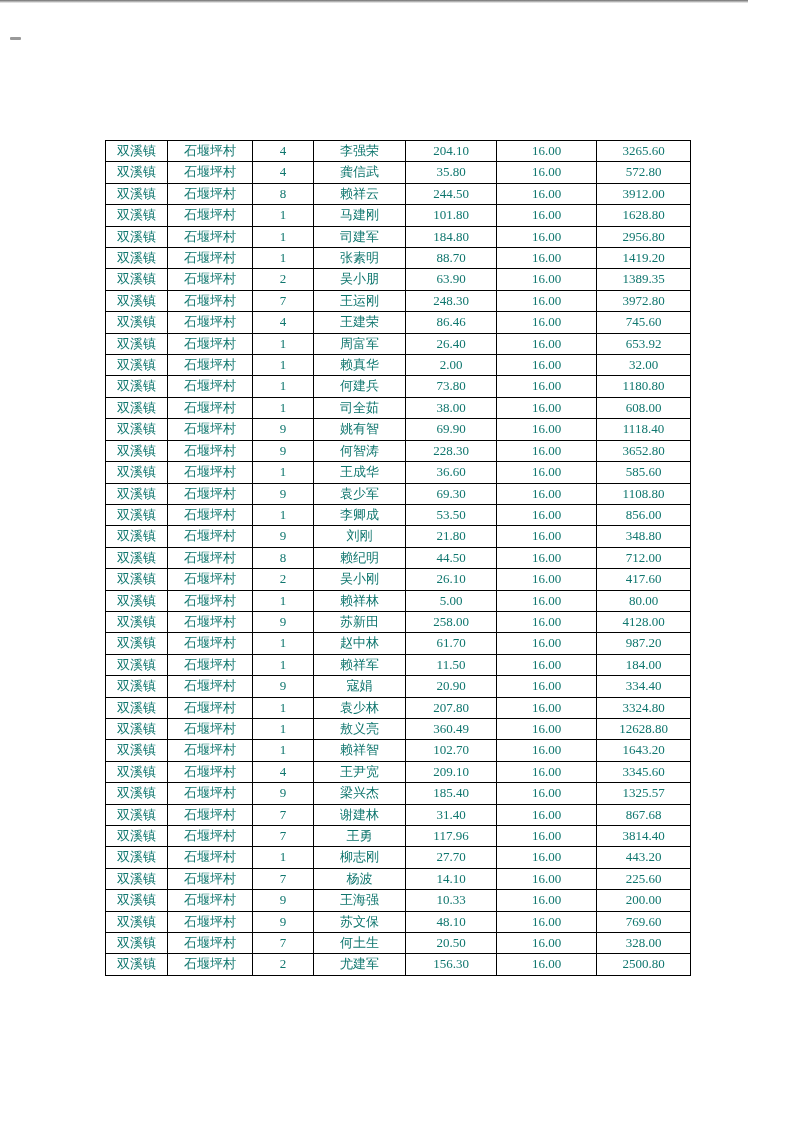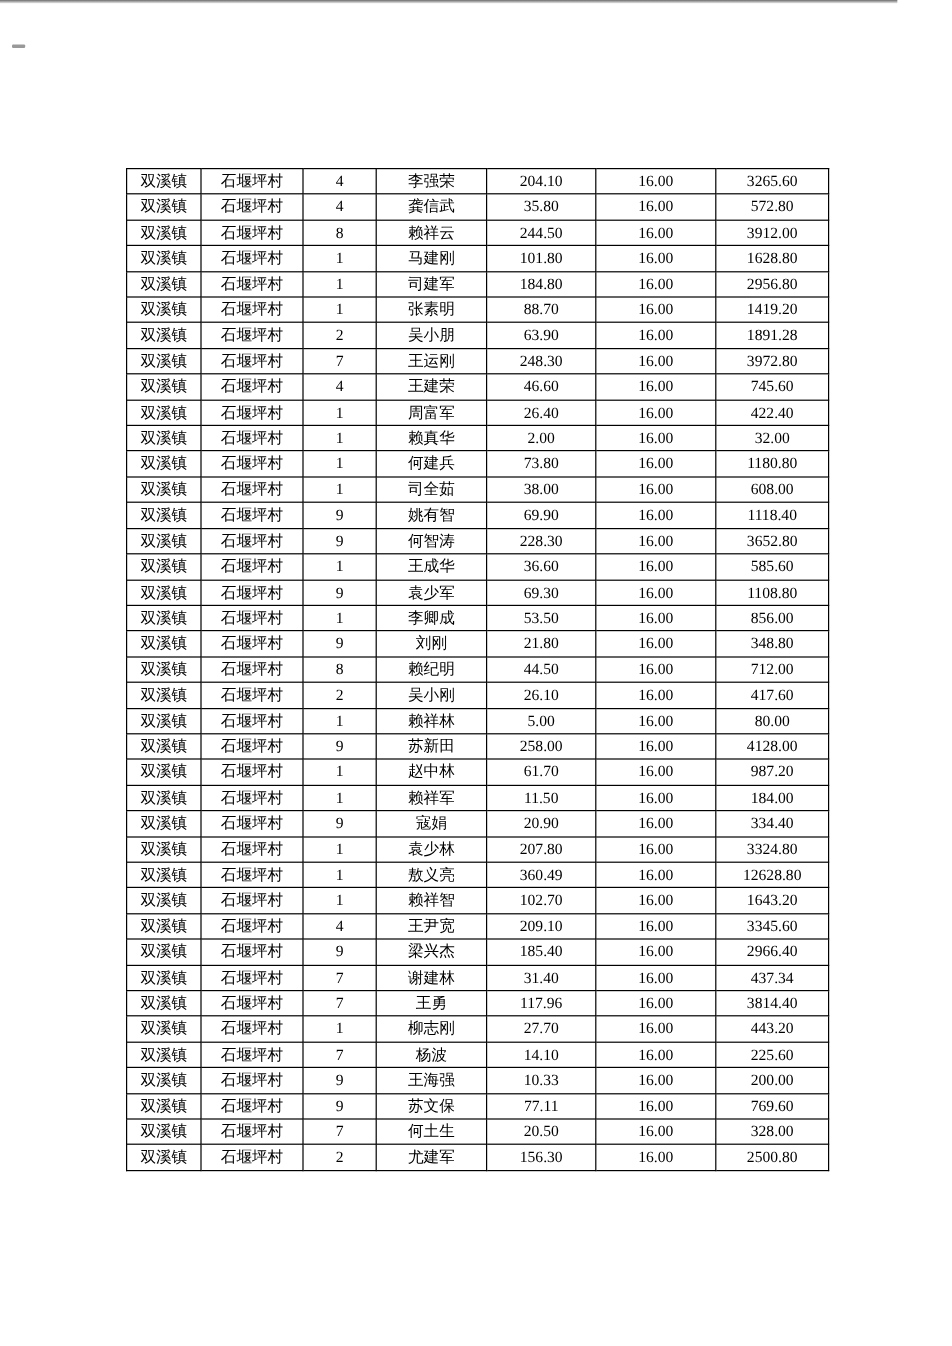--- a/index.html
+++ b/index.html
@@ -7,21 +7,21 @@
     padding: 0;
     background: #ffffff;
   }
   .page {
     position: relative;
     width: 748px;
     height: 1122px;
     background: #ffffff;
     overflow: hidden;
     font-family: "Liberation Serif", "DejaVu Serif", serif;
-    color: #000000;
+    color: #0f766e;
   }
   
   .top-edge-artifact {
     position: absolute;
     top: 0; left: 0;
     width: 100%; height: 3px;
     background: linear-gradient(to bottom, rgba(60,60,60,0.75), rgba(200,200,200,0.15));
   }
   .speck {
     position: absolute;
@@ -130,48 +130,48 @@
           <td class="col5">16.00</td>
           <td class="col6">1419.20</td>
         </tr>
         <tr>
           <td class="col0">双溪镇</td>
           <td class="col1">石堰坪村</td>
           <td class="col2">2</td>
           <td class="col3">吴小朋</td>
           <td class="col4">63.90</td>
           <td class="col5">16.00</td>
-          <td class="col6">1891.28</td>
+          <td class="col6">1389.35</td>
         </tr>
         <tr>
           <td class="col0">双溪镇</td>
           <td class="col1">石堰坪村</td>
           <td class="col2">7</td>
           <td class="col3">王运刚</td>
           <td class="col4">248.30</td>
           <td class="col5">16.00</td>
           <td class="col6">3972.80</td>
         </tr>
         <tr>
           <td class="col0">双溪镇</td>
           <td class="col1">石堰坪村</td>
           <td class="col2">4</td>
           <td class="col3">王建荣</td>
-          <td class="col4">46.60</td>
+          <td class="col4">86.46</td>
           <td class="col5">16.00</td>
           <td class="col6">745.60</td>
         </tr>
         <tr>
           <td class="col0">双溪镇</td>
           <td class="col1">石堰坪村</td>
           <td class="col2">1</td>
           <td class="col3">周富军</td>
           <td class="col4">26.40</td>
           <td class="col5">16.00</td>
-          <td class="col6">422.40</td>
+          <td class="col6">653.92</td>
         </tr>
         <tr>
           <td class="col0">双溪镇</td>
           <td class="col1">石堰坪村</td>
           <td class="col2">1</td>
           <td class="col3">赖真华</td>
           <td class="col4">2.00</td>
           <td class="col5">16.00</td>
           <td class="col6">32.00</td>
         </tr>
@@ -346,30 +346,30 @@
           <td class="col5">16.00</td>
           <td class="col6">3345.60</td>
         </tr>
         <tr>
           <td class="col0">双溪镇</td>
           <td class="col1">石堰坪村</td>
           <td class="col2">9</td>
           <td class="col3">梁兴杰</td>
           <td class="col4">185.40</td>
           <td class="col5">16.00</td>
-          <td class="col6">2966.40</td>
+          <td class="col6">1325.57</td>
         </tr>
         <tr>
           <td class="col0">双溪镇</td>
           <td class="col1">石堰坪村</td>
           <td class="col2">7</td>
           <td class="col3">谢建林</td>
           <td class="col4">31.40</td>
           <td class="col5">16.00</td>
-          <td class="col6">437.34</td>
+          <td class="col6">867.68</td>
         </tr>
         <tr>
           <td class="col0">双溪镇</td>
           <td class="col1">石堰坪村</td>
           <td class="col2">7</td>
           <td class="col3">王勇</td>
           <td class="col4">117.96</td>
           <td class="col5">16.00</td>
           <td class="col6">3814.40</td>
         </tr>
@@ -398,21 +398,21 @@
           <td class="col3">王海强</td>
           <td class="col4">10.33</td>
           <td class="col5">16.00</td>
           <td class="col6">200.00</td>
         </tr>
         <tr>
           <td class="col0">双溪镇</td>
           <td class="col1">石堰坪村</td>
           <td class="col2">9</td>
           <td class="col3">苏文保</td>
-          <td class="col4">77.11</td>
+          <td class="col4">48.10</td>
           <td class="col5">16.00</td>
           <td class="col6">769.60</td>
         </tr>
         <tr>
           <td class="col0">双溪镇</td>
           <td class="col1">石堰坪村</td>
           <td class="col2">7</td>
           <td class="col3">何土生</td>
           <td class="col4">20.50</td>
           <td class="col5">16.00</td>

